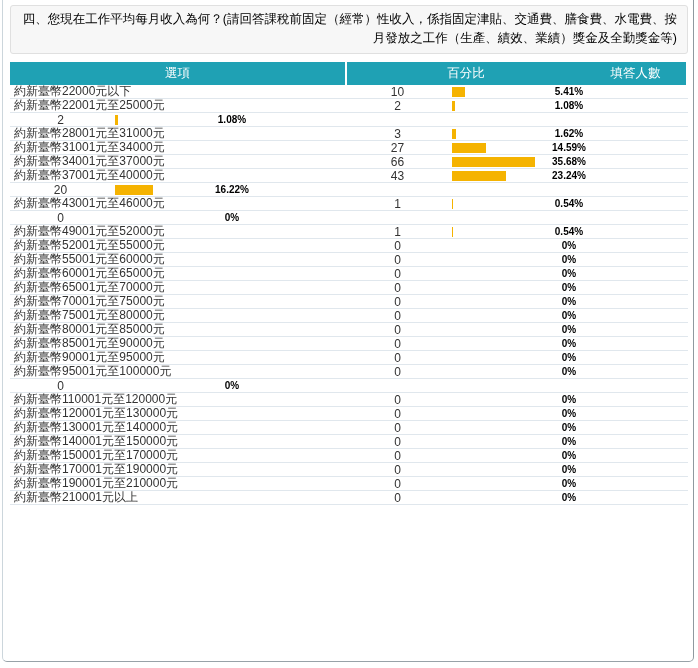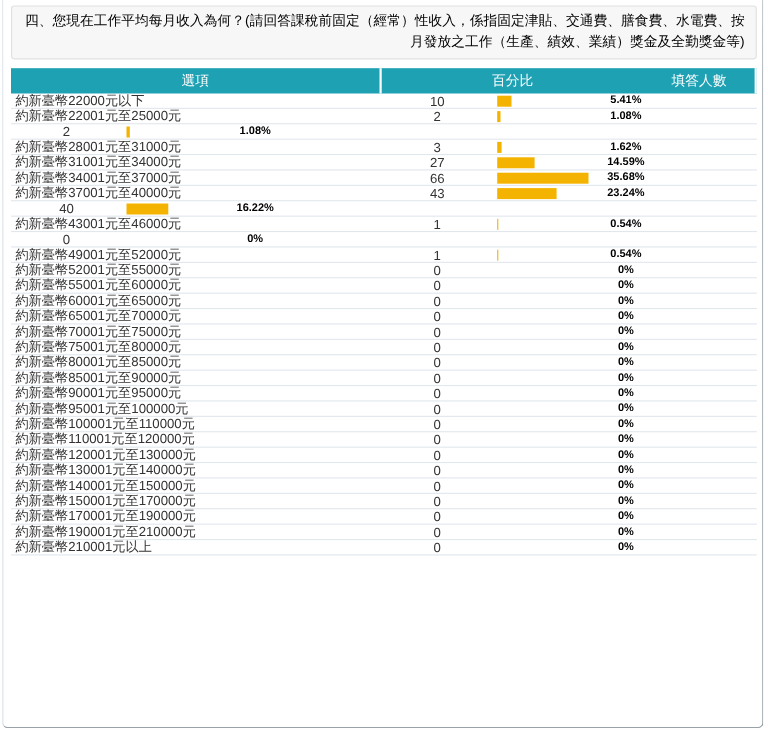--- a/index.html
+++ b/index.html
@@ -160,21 +160,21 @@
   <div class="tr">
     <div class="td td1">約新臺幣37001元至40000元</div>
     <div class="td td2">43</div>
     <div class="td td3">
       <span class="bar" style="width: 54.1492px; background: rgb(245, 179, 1);"></span>
       <span class="pct">23.24%</span>
     </div>
   </div>
 
   <div class="tr">
-    <div class="td td2">40</div>
+    <div class="td td2">20</div>
     <div class="td td3">
       <span class="bar" style="width: 37.7926px; background: rgb(245, 179, 1);"></span>
       <span class="pct">16.22%</span>
     </div>
   </div>
 
   <div class="tr">
     <div class="td td1">約新臺幣43001元至46000元</div>
     <div class="td td2">1</div>
     <div class="td td3">
@@ -284,21 +284,20 @@
   <div class="tr">
     <div class="td td1">約新臺幣95001元至100000元</div>
     <div class="td td2">0</div>
     <div class="td td3">
 
       <span class="pct">0%</span>
     </div>
   </div>
 
   <div class="tr">
-    <div class="td td1">約新臺幣100001元至110000元</div>
     <div class="td td2">0</div>
     <div class="td td3">
 
       <span class="pct">0%</span>
     </div>
   </div>
 
   <div class="tr">
     <div class="td td1">約新臺幣110001元至120000元</div>
     <div class="td td2">0</div>

